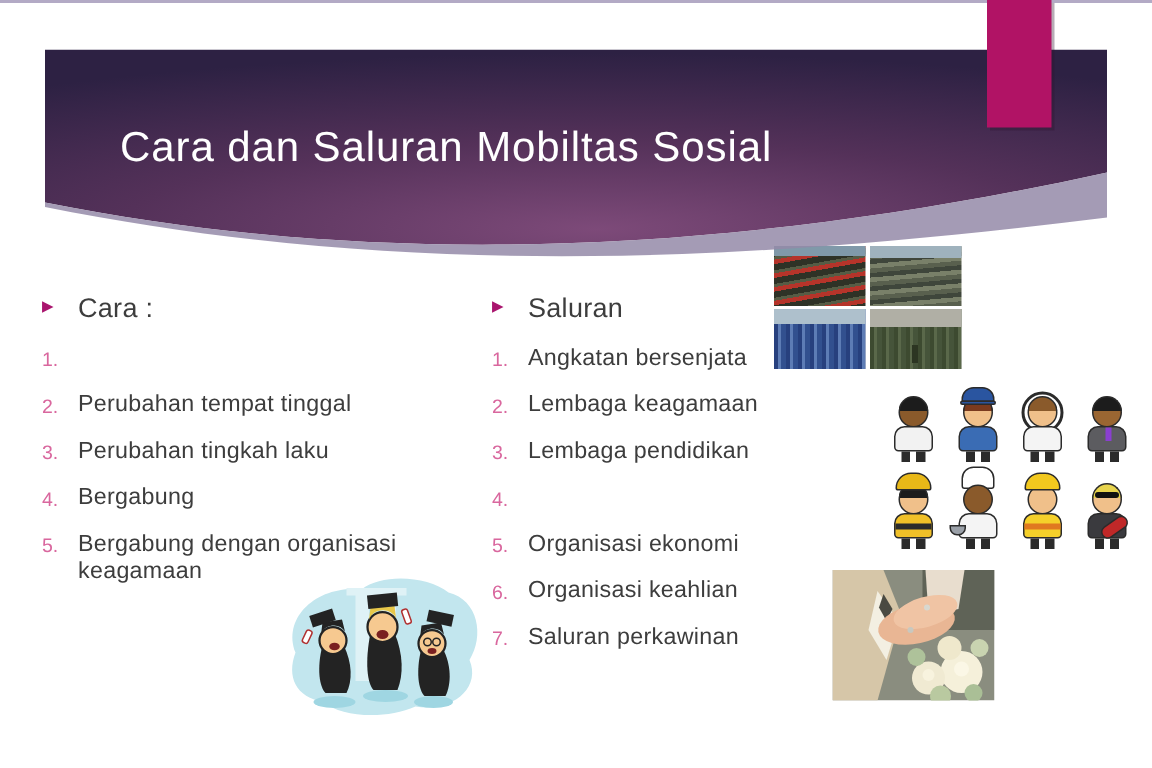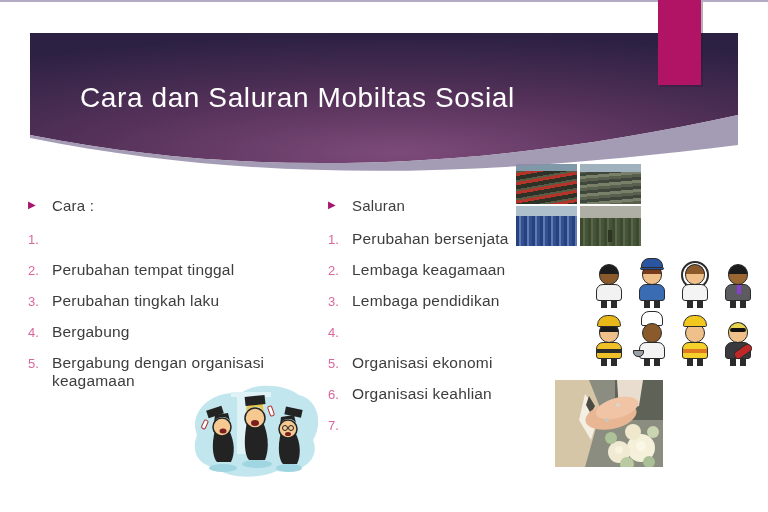--- a/index.html
+++ b/index.html
@@ -17,21 +17,21 @@
   .banner svg{display:block;}
   .banner-title{position:absolute;left:50px;top:49px;z-index:5;color:#ffffff;
                 font-size:28px;letter-spacing:.6px;font-weight:400;white-space:nowrap;}
 
   
   .col{position:absolute;top:196px;z-index:2;}
   .col-left{left:28px;width:262px;}
   .col-right{left:328px;width:220px;}
   .col-header{display:flex;align-items:center;margin-bottom:16px;height:18px;}
   .tri{width:24px;flex:none;font-size:10px;color:#a9156e;line-height:18px;}
-  .header-label{font-size:15px;color:#3d3d3d;letter-spacing:.2px;}
+  .header-label{font-size:18px;color:#3d3d3d;letter-spacing:.2px;}
   .num-list{list-style:none;margin:0;padding:0;}
   .num-list li{display:flex;margin-bottom:12.5px;line-height:17.5px;}
   .num-list .num{width:24px;flex:none;font-size:13px;color:#d9679e;padding-top:1px;}
   .num-list .txt{font-size:15.5px;color:#3d3d3d;letter-spacing:.2px;}
 
   
   .military{position:absolute;left:516px;top:164px;display:grid;
             grid-template-columns:61px 61px;gap:2px 3px;z-index:2;}
   .mil{width:61px;height:40px;}
   .mil-1{background:linear-gradient(180deg,#8099a9 0 7px,rgba(0,0,0,0) 7px),
@@ -134,21 +134,21 @@
   </div>
 
   <div class="col col-right">
     <div class="col-header">
       <span class="tri">▶</span>
       <span class="header-label">Saluran</span>
     </div>
     <ol class="num-list">
         <li>
           <span class="num">1.</span>
-          <span class="txt">Perubahan bersenjata</span>
+          <span class="txt">Angkatan bersenjata</span>
         </li>
         <li>
           <span class="num">2.</span>
           <span class="txt">Lembaga keagamaan</span>
         </li>
         <li>
           <span class="num">3.</span>
           <span class="txt">Lembaga pendidikan</span>
         </li>
         <li>
@@ -157,20 +157,21 @@
         <li>
           <span class="num">5.</span>
           <span class="txt">Organisasi ekonomi</span>
         </li>
         <li>
           <span class="num">6.</span>
           <span class="txt">Organisasi keahlian</span>
         </li>
         <li>
           <span class="num">7.</span>
+          <span class="txt">Saluran perkawinan</span>
         </li>
       </ol>
   </div>
 
   <div class="military">
     <div class="mil mil-1"></div>
     <div class="mil mil-2"></div>
     <div class="mil mil-3"></div>
     <div class="mil mil-4"></div>
   </div>

